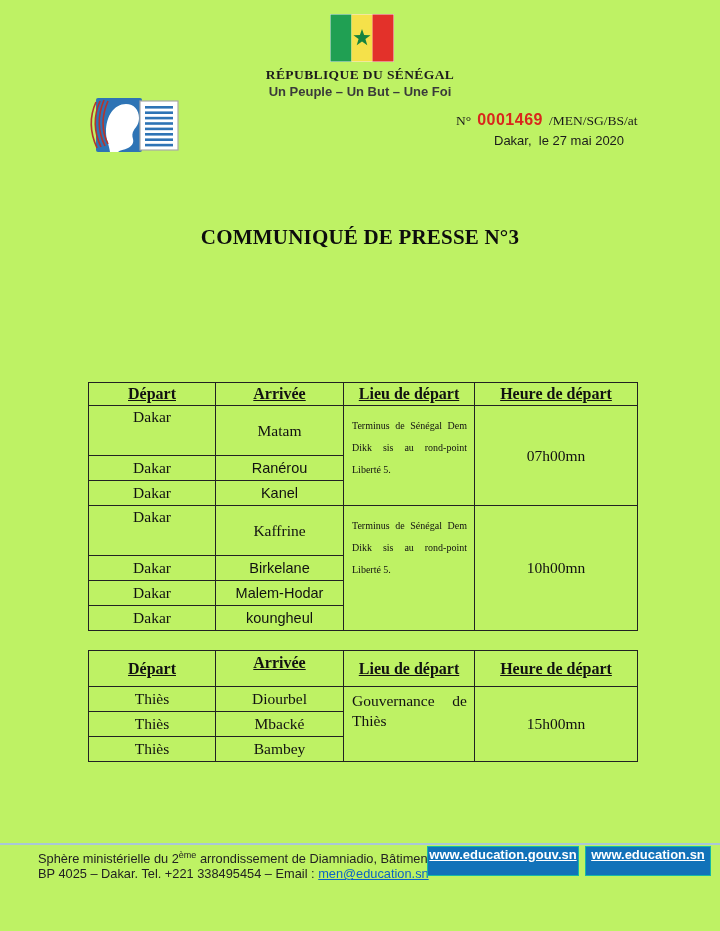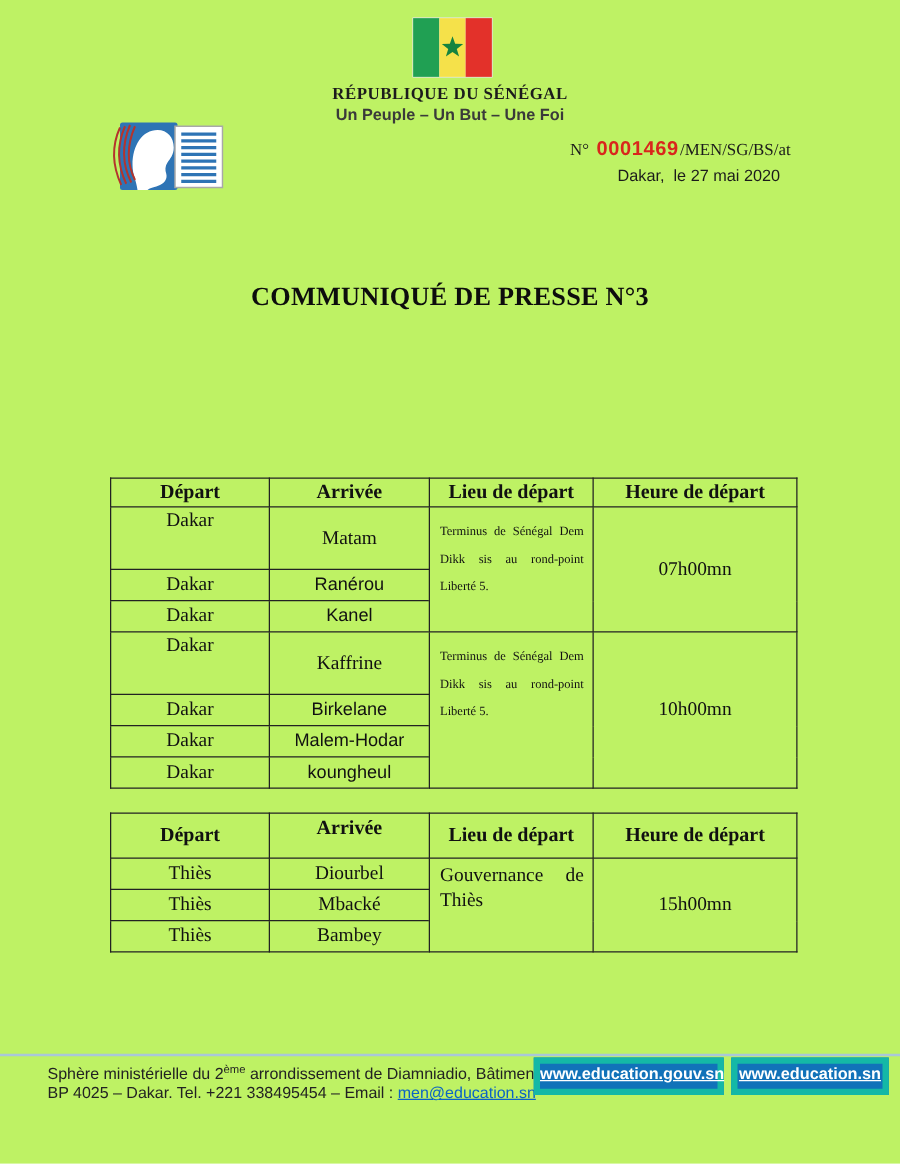--- a/index.html
+++ b/index.html
@@ -17,55 +17,55 @@
   .motto{position:absolute;left:0;right:0;top:84px;text-align:center;
          font:bold 13px "Liberation Sans",sans-serif;color:#3a3a3a;}
 
   .logo{position:absolute;left:84px;top:96px;width:95px;height:62px;}
   .ministry{position:absolute;left:86px;top:158px;
             font:bold 12.5px "Liberation Sans",sans-serif;color:#1b1b1b;line-height:16px;}
 
   .ref{position:absolute;left:456px;top:111px;color:#1b1b1b;}
   .ref-line{white-space:pre;font-size:13.5px;}
   .ref-num{color:var(--accent-red);font:bold 16px "Liberation Sans",sans-serif;
-           letter-spacing:.5px;margin:0 1px 0 6px;}
+           letter-spacing:.5px;margin:0 6px 0 6px;}
   .date{font:13px "Liberation Sans",sans-serif;margin-top:4px;white-space:pre;margin-left:38px;}
 
   .title{position:absolute;left:0;right:0;top:225px;margin:0;text-align:center;
          font:bold 21px "Liberation Serif",serif;letter-spacing:.2px;color:#0d0d0d;}
 
   .intro{position:absolute;left:71px;top:266px;width:578px;margin:0;
          font-size:16px;line-height:22px;text-align:justify;}
 
   .doc-table{position:absolute;left:88px;border-collapse:collapse;table-layout:fixed;color:#111;}
   #table1{top:382px;} #table2{top:650px;}
   .doc-table th,.doc-table td{border:1.6px solid #222;}
   .doc-table th{font:bold 16px "Liberation Serif",serif;height:20px;padding:1px 6px;
-                vertical-align:middle;}
+                vertical-align:middle;text-decoration:underline;}
   #table2 th{height:31px;}
   #table2 th.colh-1{vertical-align:top;padding-top:3px;}
   .doc-table td{font-size:15.5px;text-align:center;vertical-align:middle;
                 padding:1px 3px;height:22px;}
   #table1 tr.group-first td{height:46px;}
   #table1 tr.group-first td.col-depart{vertical-align:top;padding-top:2px;}
   #table2 td{height:22px;border-radius:6px;}
   .doc-table td.sans{font-family:"Liberation Sans",sans-serif;font-size:14.5px;}
   .doc-table td.col-lieu{font-size:10px;text-align:justify;vertical-align:top;
                          padding:9px 7px 2px 8px;line-height:22px;}
   #table2 td.col-lieu{font-size:15.5px;padding-top:4px;line-height:20px;}
   .doc-table td.col-heure{font-size:15.5px;}
 
   .footer-line{position:absolute;left:0;top:843px;width:720px;height:2px;
                background:var(--footer-divider);}
   .footer{position:absolute;left:38px;top:848px;
           font:12.8px "Liberation Sans",sans-serif;color:#222;line-height:15px;}
   .footer sup{font-size:9px;}
   .email{color:var(--link-blue);text-decoration:underline;cursor:pointer;}
   .btn{position:absolute;top:846px;height:30px;line-height:28px;box-sizing:border-box;
-       text-align:center;background:var(--button-blue);border:5px solid #14b8a6;
+       text-align:center;background:var(--button-blue);border:1px solid #14b8a6;
        color:#fff;font:bold 13px "Liberation Sans",sans-serif;
        text-decoration:underline;cursor:pointer;}
   .btn1{left:427px;width:152px;} .btn2{left:585px;width:126px;}
 </style>
 </head>
 <body>
 
 <div class="page">
 
   <div class="flag">

